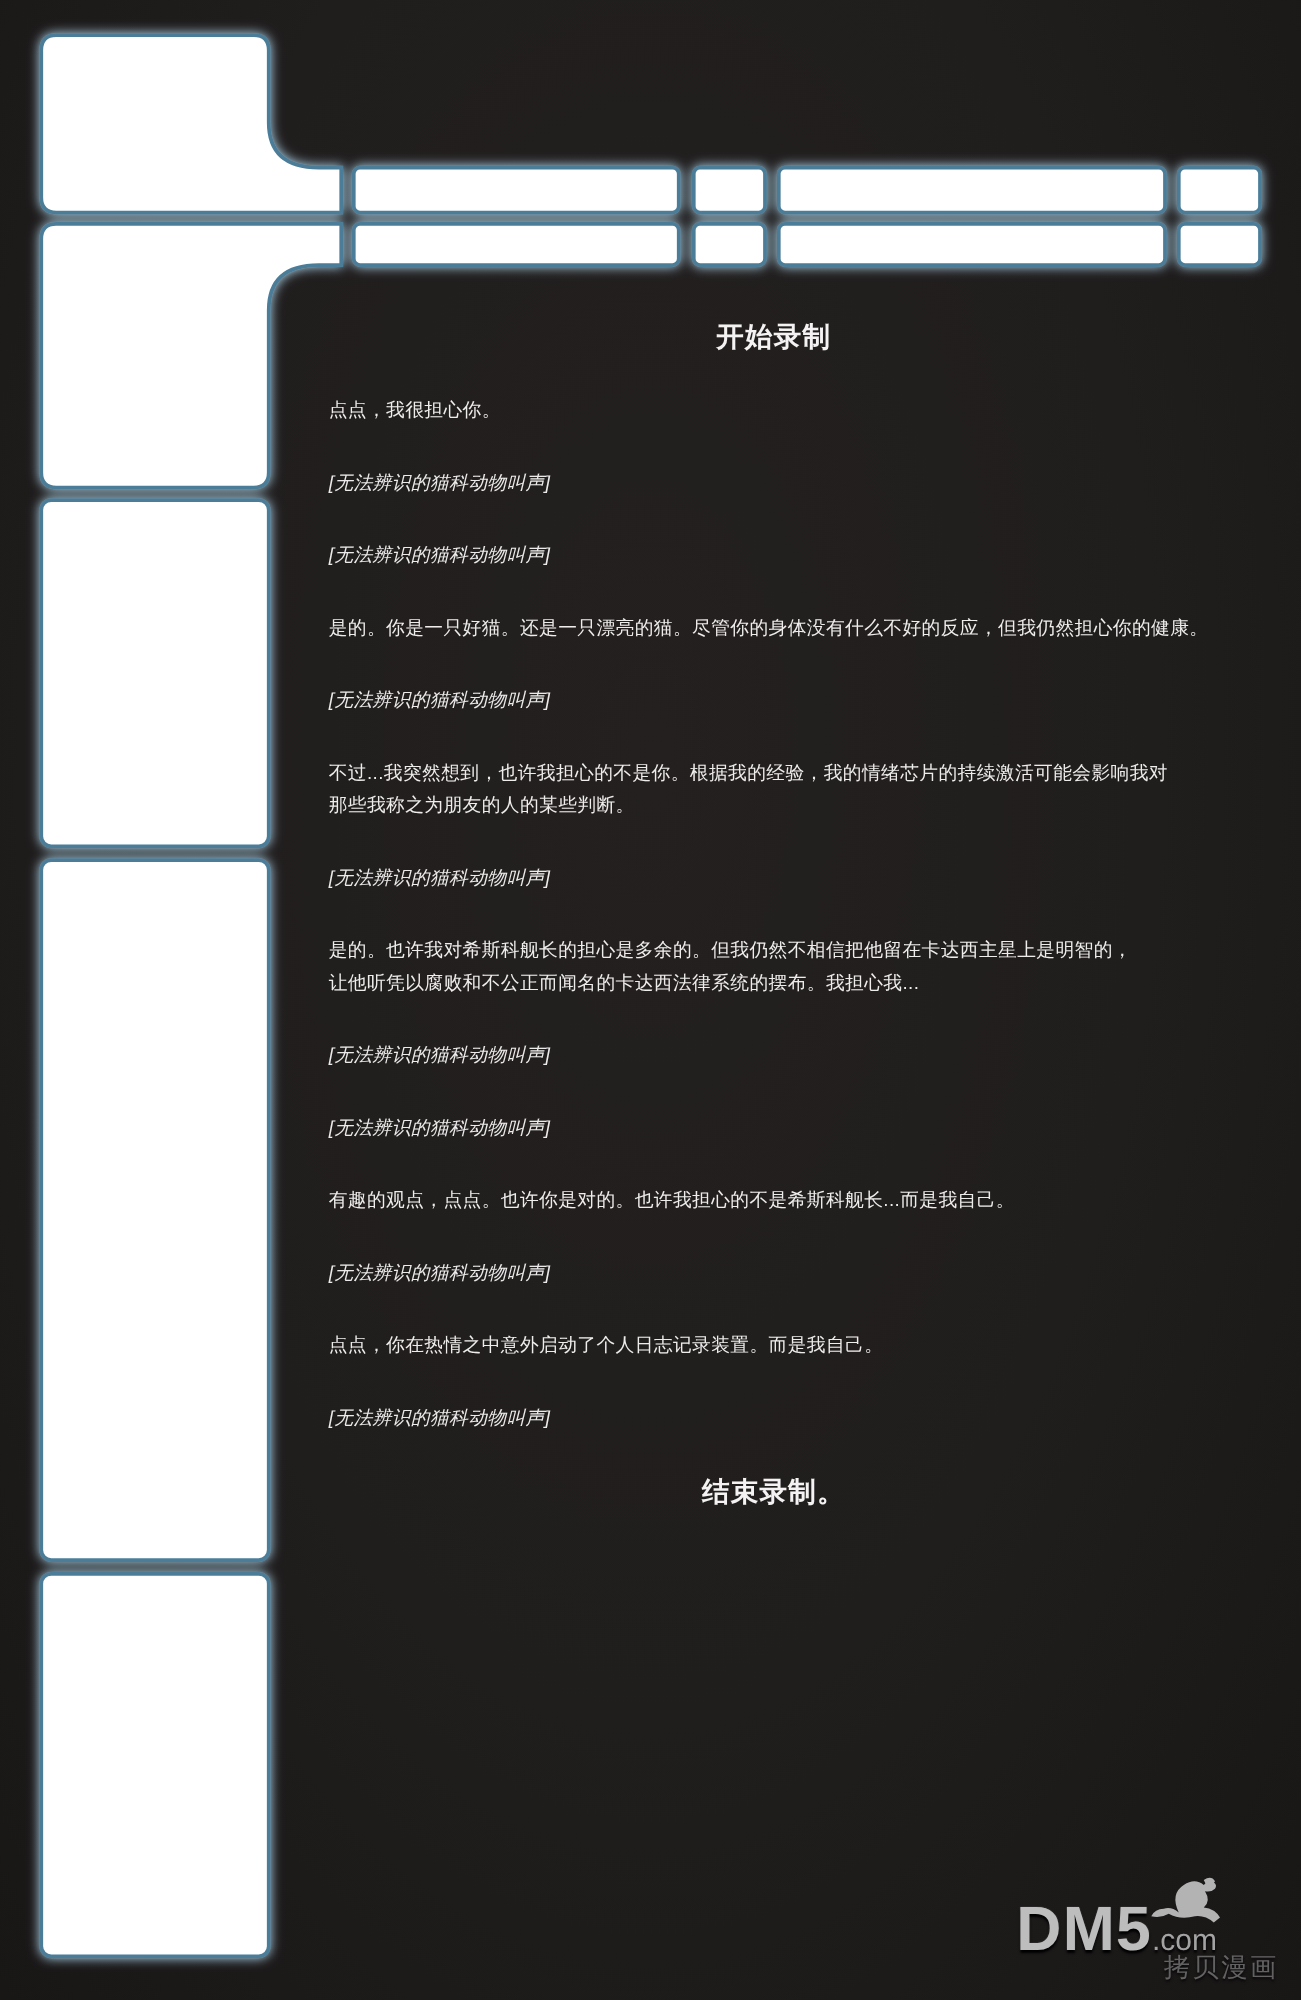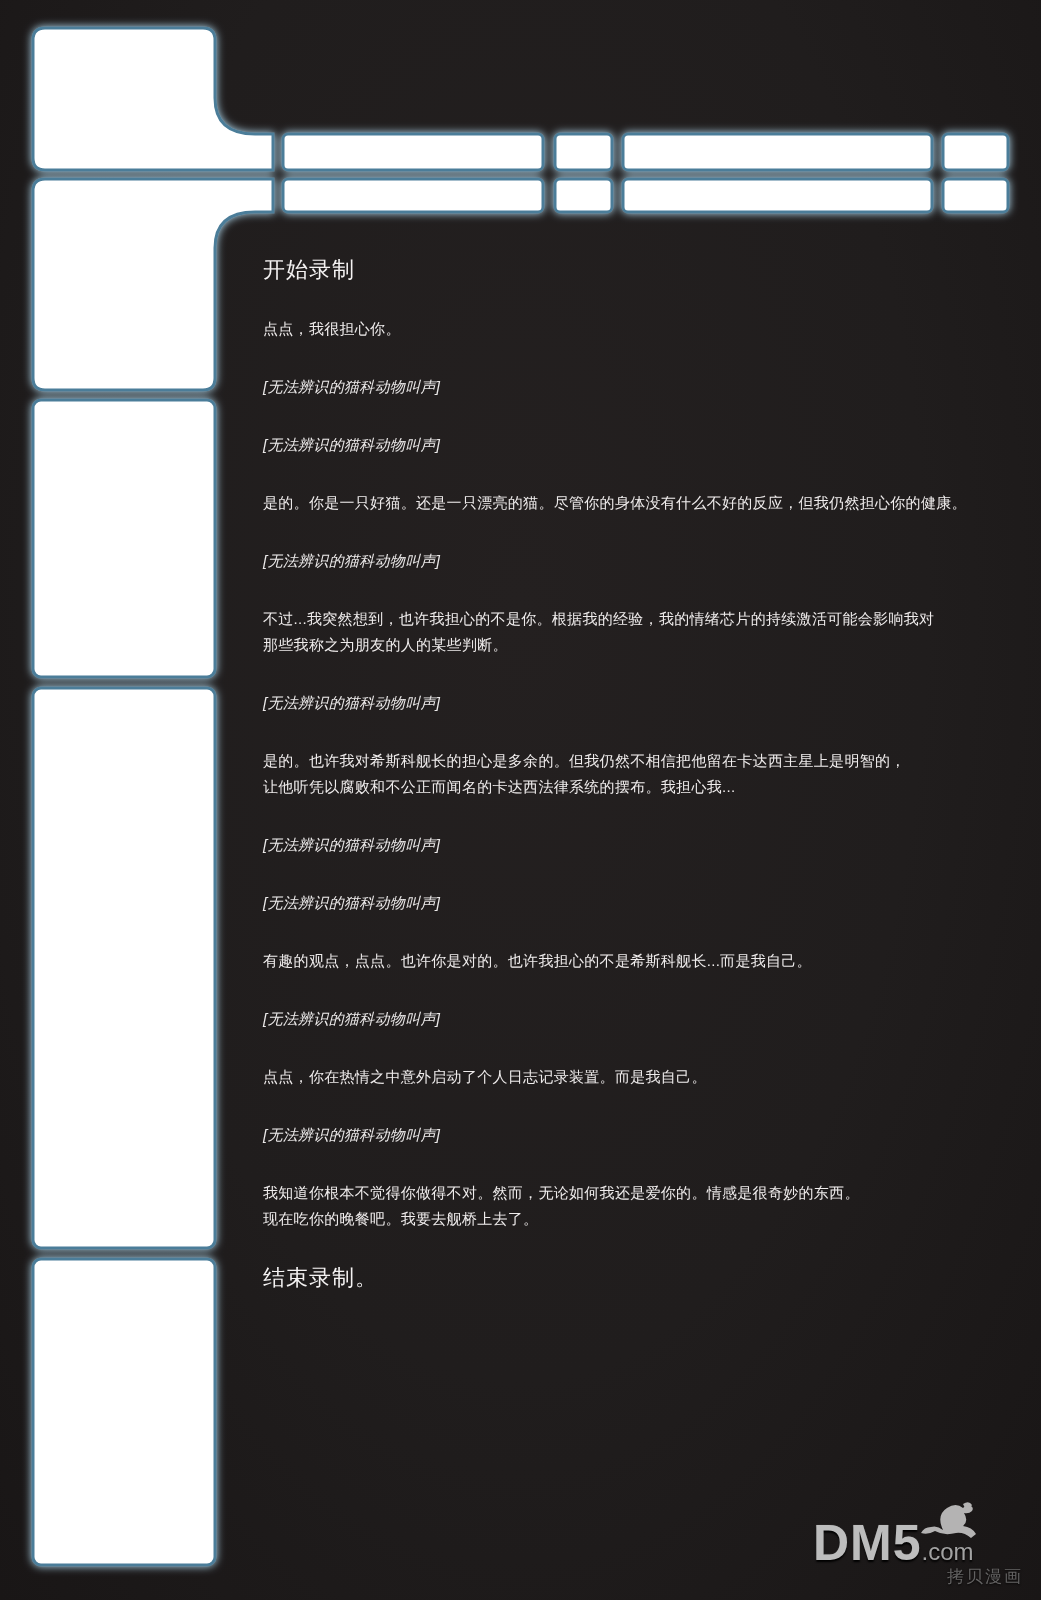--- a/index.html
+++ b/index.html
@@ -17,43 +17,44 @@
     position:absolute;left:263px;top:256px;width:712px;
     color:#efecec;
   }
   .transcript p{
     margin:0 0 32px 0;
     font-size:15px;line-height:26px;letter-spacing:0.3px;
     white-space:pre-line;
   }
   .t-heading{
     font-size:22px !important;line-height:28px !important;
-    font-weight:400;letter-spacing:1px !important;
+    font-weight:700;letter-spacing:1px !important;
     color:#f4f2f2;
+    text-align:center;
   }
   .t-bracket{font-style:italic;color:#eceaea;}
 
   .watermark{
     position:absolute;right:18px;bottom:10px;
     width:210px;height:90px;
   }
   .wm-mascot{position:absolute;right:46px;top:0;opacity:.85;}
   .wm-row{position:absolute;left:0;bottom:18px;white-space:nowrap;}
   .wm-logo{
     font-size:50px;font-weight:800;letter-spacing:1px;
     color:#bdbdbd;
     text-shadow:0 2px 2px #000, 0 0 1px #6e6e6e;
   }
   .wm-suffix{
     font-size:24px;font-weight:400;color:#a3a3a3;
     text-shadow:0 2px 2px #000;
   }
   .wm-overlay{
     position:absolute;right:0;bottom:2px;
-    font-size:17px;letter-spacing:2px;
+    font-size:21px;letter-spacing:2px;
     color:rgba(168,168,168,0.55);
     text-shadow:0 1px 2px rgba(0,0,0,.8);
   }
 </style>
 </head>
 <body>
 
 <div class="page">
 
   <svg class="frame-svg" viewBox="0 0 1041 1600" aria-hidden="true">
@@ -95,22 +96,20 @@
 那些我称之为朋友的人的某些判断。</p>
     <p class="t-bracket">[无法辨识的猫科动物叫声]</p>
     <p class="t-para">是的。也许我对希斯科舰长的担心是多余的。但我仍然不相信把他留在卡达西主星上是明智的，
 让他听凭以腐败和不公正而闻名的卡达西法律系统的摆布。我担心我...</p>
     <p class="t-bracket">[无法辨识的猫科动物叫声]</p>
     <p class="t-bracket">[无法辨识的猫科动物叫声]</p>
     <p class="t-line">有趣的观点，点点。也许你是对的。也许我担心的不是希斯科舰长...而是我自己。</p>
     <p class="t-bracket">[无法辨识的猫科动物叫声]</p>
     <p class="t-line">点点，你在热情之中意外启动了个人日志记录装置。而是我自己。</p>
     <p class="t-bracket">[无法辨识的猫科动物叫声]</p>
-    <p class="t-para">我知道你根本不觉得你做得不对。然而，无论如何我还是爱你的。情感是很奇妙的东西。
-现在吃你的晚餐吧。我要去舰桥上去了。</p>
     <p class="t-heading">结束录制。</p>
   </div>
 
   <div class="watermark">
     <svg class="wm-mascot" width="74" height="52" viewBox="0 0 74 52" aria-hidden="true">
       <path fill="#cfcfcf" d="M40 30 q-7-15 4-22 q9-6 16 0 q3-4 8-2 q3 2 1 5 q-3 3-8 2 q5 8-1 13 q9 1 13 8 l-5 4 q-7-6-15-5 q-12 3-21-2 q-7 4-14 2 q3-6 10-6 q6-2 12 3 z"></path>
       <path fill="#cfcfcf" d="M60 4 q6-4 9 1 q-2 4-7 3 z"></path>
     </svg>
     <div class="wm-row">
       <span class="wm-logo">DM5</span><span class="wm-suffix">.com</span>

